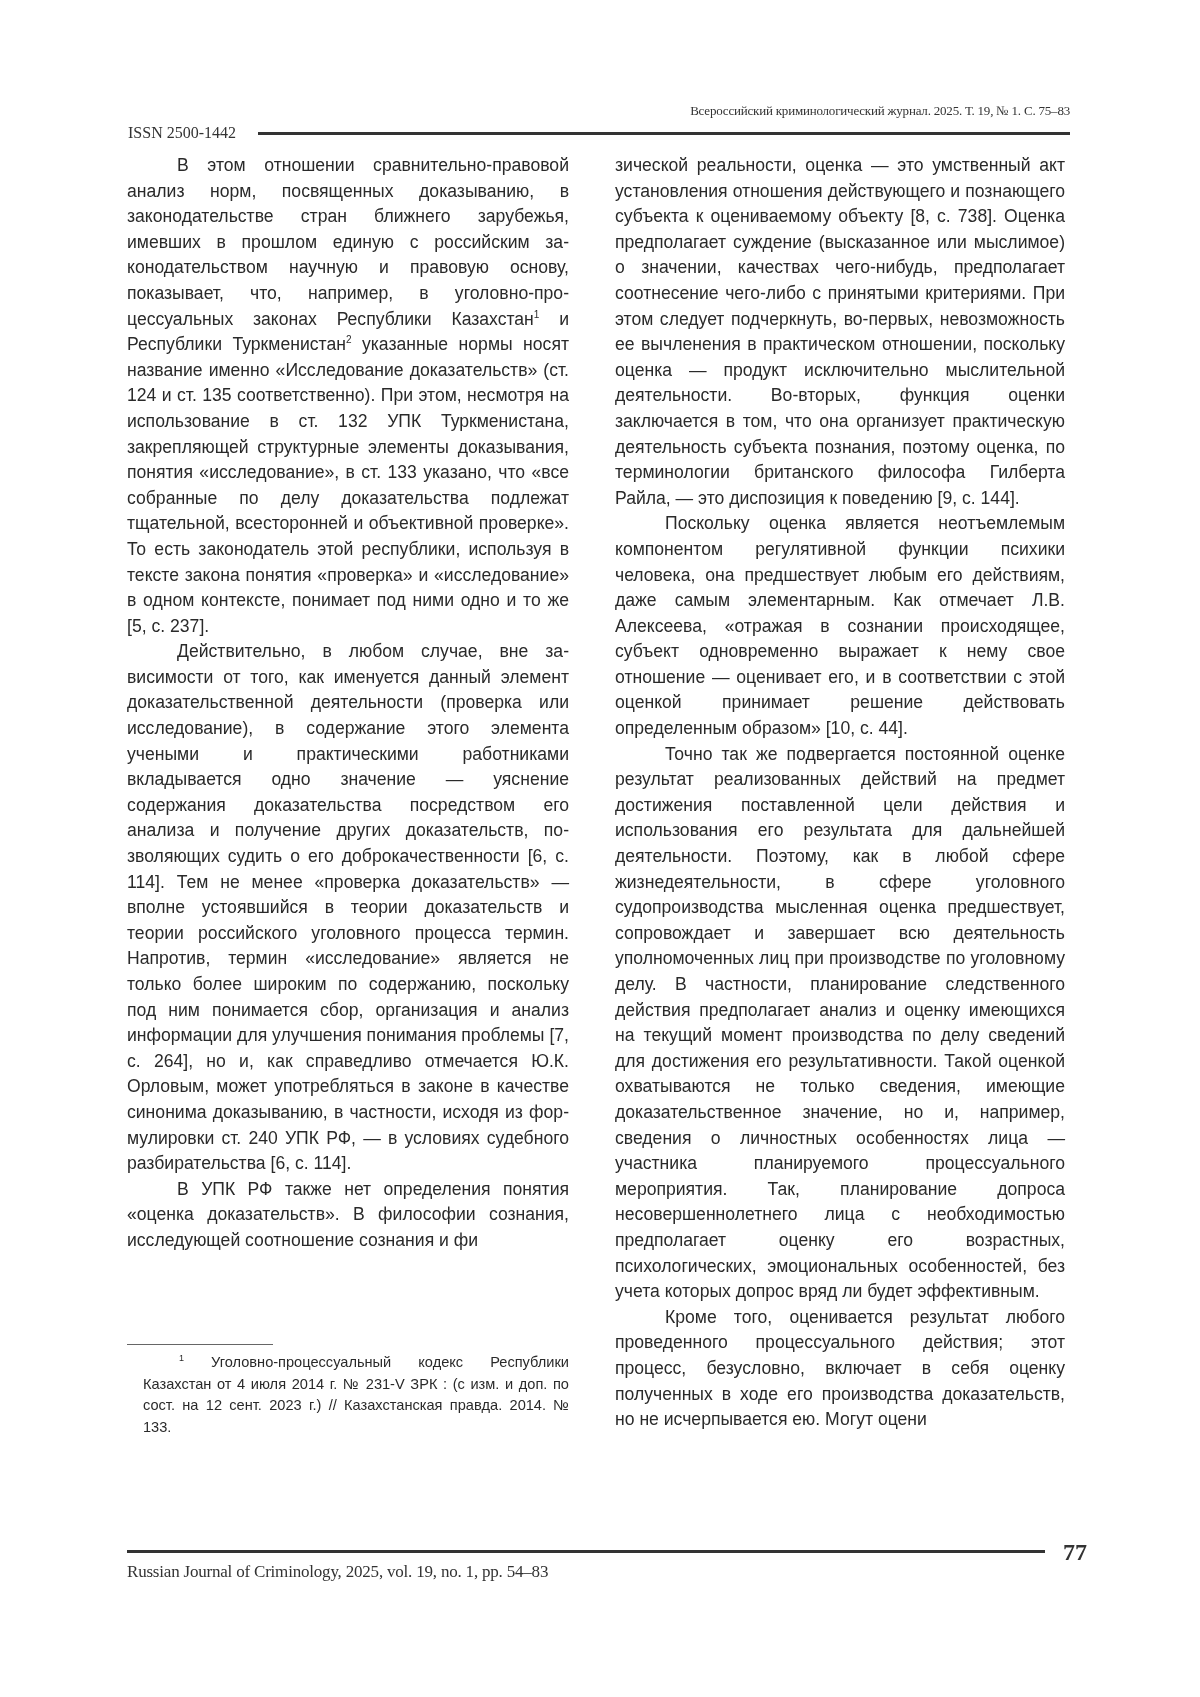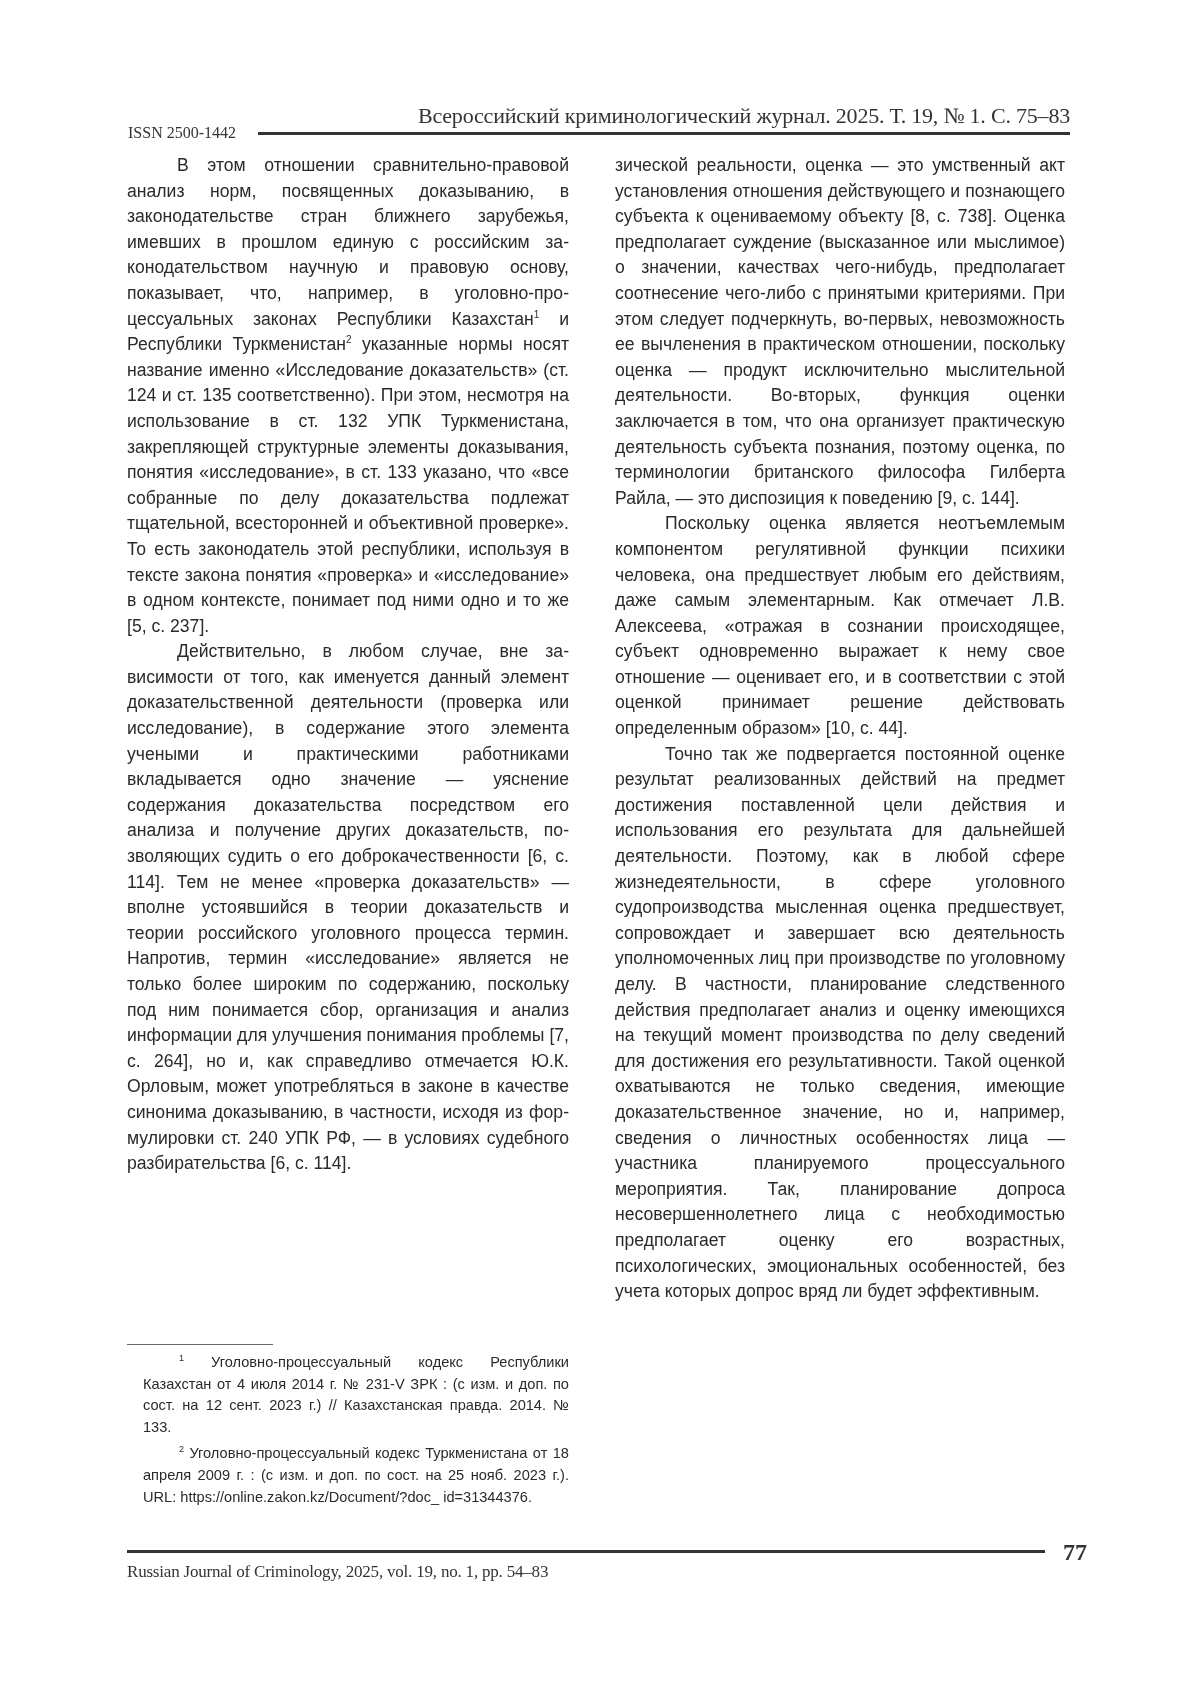--- a/index.html
+++ b/index.html
@@ -1,18 +1,18 @@
 <!DOCTYPE html>
 <html><head>
 <meta charset="utf-8">
 <style>
   html, body { margin: 0; padding: 0; background: #ffffff; }
   body { width: 1200px; height: 1697px; position: relative; overflow: hidden; color: #222; }
 
-  .hdr-journal { position: absolute; right: 130px; top: 103px; font-size: 22px; color: #333; letter-spacing: -0.2px; font-family: "Liberation Serif", serif; }
+  .hdr-journal { position: absolute; right: 130px; top: 103px; font-size: 13px; color: #333; letter-spacing: -0.2px; font-family: "Liberation Serif", serif; }
   .hdr-issn-row { position: absolute; left: 128px; top: 124px; width: 942px; display: flex; align-items: center; }
   .hdr-issn { font-size: 16px; color: #333; font-family: "Liberation Serif", serif; white-space: nowrap; margin-right: 22px; }
   .hdr-rule { flex: 1; height: 3px; background: #333; }
 
   .col { position: absolute; top: 153px; font-family: "Liberation Sans", sans-serif; font-size: 17.6px; line-height: 25.6px; color: #2a2a2a; text-align: justify; hyphens: manual; }
   .col-left { left: 127px; width: 442px; }
   .col-right { left: 615px; width: 450px; }
   .col p { margin: 0; text-indent: 50px; }
   .col p.cont { text-indent: 0; }
   sup { font-size: 10px; line-height: 0; vertical-align: 7px; }
@@ -32,31 +32,32 @@
 
 <div class="hdr-journal">Всероссийский криминологический журнал. 2025. Т. 19, № 1. С. 75–83</div>
 <div class="hdr-issn-row">
   <span class="hdr-issn">ISSN 2500-1442</span>
   <div class="hdr-rule"></div>
 </div>
 
 <div class="col col-left">
   <p><span>В этом отношении сравнительно-право­вой анализ норм, посвященных доказыванию, в законодательстве стран ближнего зарубежья, имевших в прошлом единую с российским за­конодательством научную и правовую основу, показывает, что, например, в уголовно-про­цессуальных законах Республики Казахстан</span><sup>1</sup><span> и Республики Туркменистан</span><sup>2</sup><span> указанные нормы носят название именно «Исследование доказа­тельств» (ст. 124 и ст. 135 соответственно). При этом, несмотря на использование в ст. 132 УПК Туркменистана, закрепляющей структурные элементы доказывания, понятия «исследова­ние», в ст. 133 указано, что «все собранные по делу доказательства подлежат тщательной, все­сторонней и объективной проверке». То есть за­конодатель этой республики, используя в тексте закона понятия «проверка» и «исследование» в одном контексте, понимает под ними одно и то же [5, с. 237].</span></p>
   <p>Действительно, в любом случае, вне за­висимости от того, как именуется данный эле­мент доказательственной деятельности (про­верка или исследование), в содержание этого элемента учеными и практическими работни­ками вкладывается одно значение — уяснение содержания доказательства посредством его анализа и получение других доказательств, по­зволяющих судить о его доброкачественности [6, с. 114]. Тем не менее «проверка доказа­тельств» — вполне устоявшийся в теории до­казательств и теории российского уголовного процесса термин. Напротив, термин «исследо­вание» является не только более широким по содержанию, поскольку под ним понимается сбор, организация и анализ информации для улучшения понимания проблемы [7, с. 264], но и, как справедливо отмечается Ю.К. Орловым, может употребляться в законе в качестве сино­нима доказыванию, в частности, исходя из фор­мулировки ст. 240 УПК РФ, — в условиях судеб­ного разбирательства [6, с. 114].</p>
+  <p>В УПК РФ также нет определения понятия «оценка доказательств». В философии созна­ния, исследующей соотношение сознания и фи­</p>
 </div>
 
 <div class="fn-rule"></div>
 <div class="footnotes">
   <p><sup>1</sup><span> Уголовно-процессуальный кодекс Республики Казахстан от 4 июля 2014 г. № 231-V ЗРК : (с изм. и доп. по сост. на 12 сент. 2023 г.) // Казахстанская правда. 2014. № 133.</span></p>
-  <p><sup>2</sup><span> Уголовно-процессуальный кодекс Туркмениста­на от 18 апреля 2009 г. : (с изм. и доп. по сост. на 25 нояб. 2023 г.). URL: https://online.zakon.kz/Document/?doc_ id=31344376.</span></p>
 </div>
 
 <div class="col col-right">
   <p class="cont">зической реальности, оценка — это умственный акт установления отношения действующего и познающего субъекта к оцениваемому объекту [8, с. 738]. Оценка предполагает суждение (вы­сказанное или мыслимое) о значении, качествах чего-нибудь, предполагает соотнесение чего-либо с принятыми критериями. При этом сле­дует подчеркнуть, во-первых, невозможность ее вычленения в практическом отношении, по­скольку оценка — продукт исключительно мыс­лительной деятельности. Во-вторых, функция оценки заключается в том, что она организует практическую деятельность субъекта познания, поэтому оценка, по терминологии британского философа Гилберта Райла, — это диспозиция к поведению [9, с. 144].</p>
   <p>Поскольку оценка является неотъемлемым компонентом регулятивной функции психики человека, она предшествует любым его дей­ствиям, даже самым элементарным. Как отме­чает Л.В. Алексеева, «отражая в сознании про­исходящее, субъект одновременно выражает к нему свое отношение — оценивает его, и в со­ответствии с этой оценкой принимает решение действовать определенным образом» [10, с. 44].</p>
   <p>Точно так же подвергается постоянной оценке результат реализованных действий на предмет достижения поставленной цели дей­ствия и использования его результата для даль­нейшей деятельности. Поэтому, как в любой сфере жизнедеятельности, в сфере уголовного судопроизводства мысленная оценка предше­ствует, сопровождает и завершает всю деятель­ность уполномоченных лиц при производстве по уголовному делу. В частности, планирование следственного действия предполагает анализ и оценку имеющихся на текущий момент произ­водства по делу сведений для достижения его результативности. Такой оценкой охватываются не только сведения, имеющие доказательствен­ное значение, но и, например, сведения о лич­ностных особенностях лица — участника пла­нируемого процессуального мероприятия. Так, планирование допроса несовершеннолетнего лица с необходимостью предполагает оценку его возрастных, психологических, эмоциональ­ных особенностей, без учета которых допрос вряд ли будет эффективным.</p>
+  <p>Кроме того, оценивается результат любого проведенного процессуального действия; этот процесс, безусловно, включает в себя оценку полученных в ходе его производства доказа­тельств, но не исчерпывается ею. Могут оцени­</p>
 </div>
 
 <div class="ftr-row">
   <div class="ftr-rule"></div>
   <span class="ftr-page">77</span>
 </div>
 <div class="ftr-journal">Russian Journal of Criminology, 2025, vol. 19, no. 1, pp. 54–83</div>
 
 </body></html>

